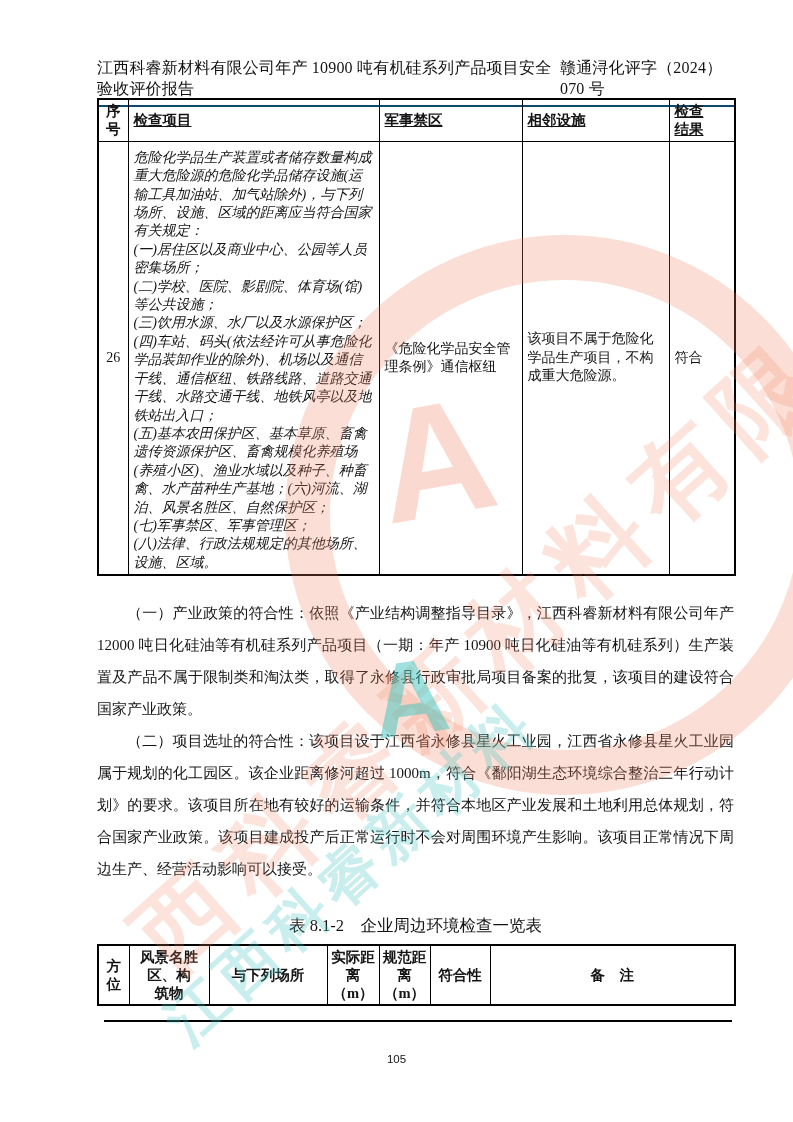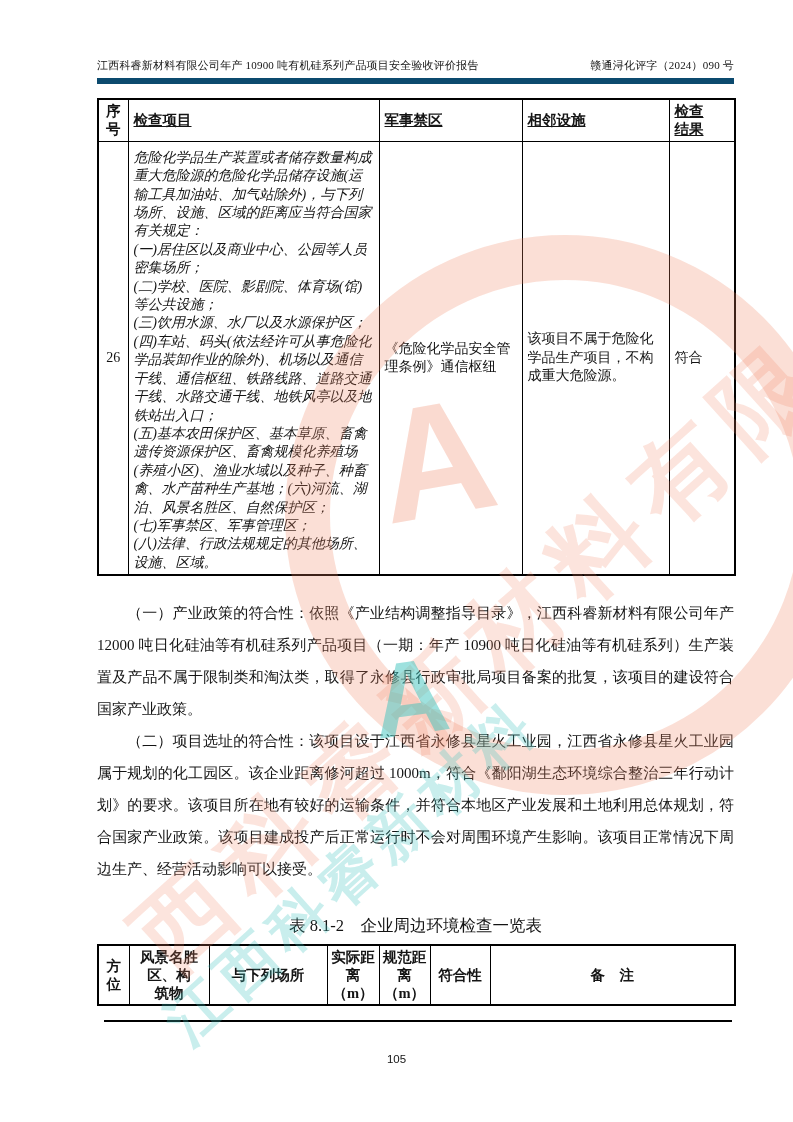--- a/index.html
+++ b/index.html
@@ -6,21 +6,21 @@
   .page{position:relative;width:793px;height:1122px;background:#fff;overflow:hidden;
         font-family:"Liberation Serif",serif;color:#141414;}
   .layer{position:absolute;inset:0;}
   .content{z-index:1;}
   .wm{z-index:2;pointer-events:none;}
   .wm > div{position:absolute;}
 
   
   .doc-header{position:absolute;left:97px;top:58px;width:637px;display:flex;
               justify-content:space-between;align-items:flex-end;
-              font-size:11px;letter-spacing:.2px;padding-bottom:5px;border-bottom:6px solid #0c4a6e;}
+              font-size:16px;letter-spacing:.2px;padding-bottom:5px;border-bottom:2px solid #0c4a6e;}
 
   
   table{border-collapse:collapse;table-layout:fixed;}
   .t1{position:absolute;left:97px;top:98px;width:637px;border:2px solid #000;}
   .t1 th,.t1 td{border:1.5px solid #000;vertical-align:middle;padding:2px 5px;
                 font-size:14px;line-height:18.4px;overflow:hidden;}
   .t1 th{font-weight:bold;font-size:14.5px;text-align:left;}
   .t1 th.c,.t1 td.c{text-align:center;padding:2px 1px;}
   .t1 th u-like, .uline{text-decoration:underline;}
   .pre{white-space:pre-line;}
@@ -63,21 +63,21 @@
 </style>
 </head>
 <body>
 
 <div class="page">
 
   <div class="layer content">
 
     <div class="doc-header">
       <span>江西科睿新材料有限公司年产 10900 吨有机硅系列产品项目安全验收评价报告</span>
-      <span>赣通浔化评字（2024）090 号</span>
+      <span>赣通浔化评字（2024）070 号</span>
     </div>
 
     <table class="t1">
       <colgroup>
         <col style="width:30px">
           <col style="width:251px">
           <col style="width:143px">
         <col style="width:147px">
           <col style="width:66px">
       </colgroup>

